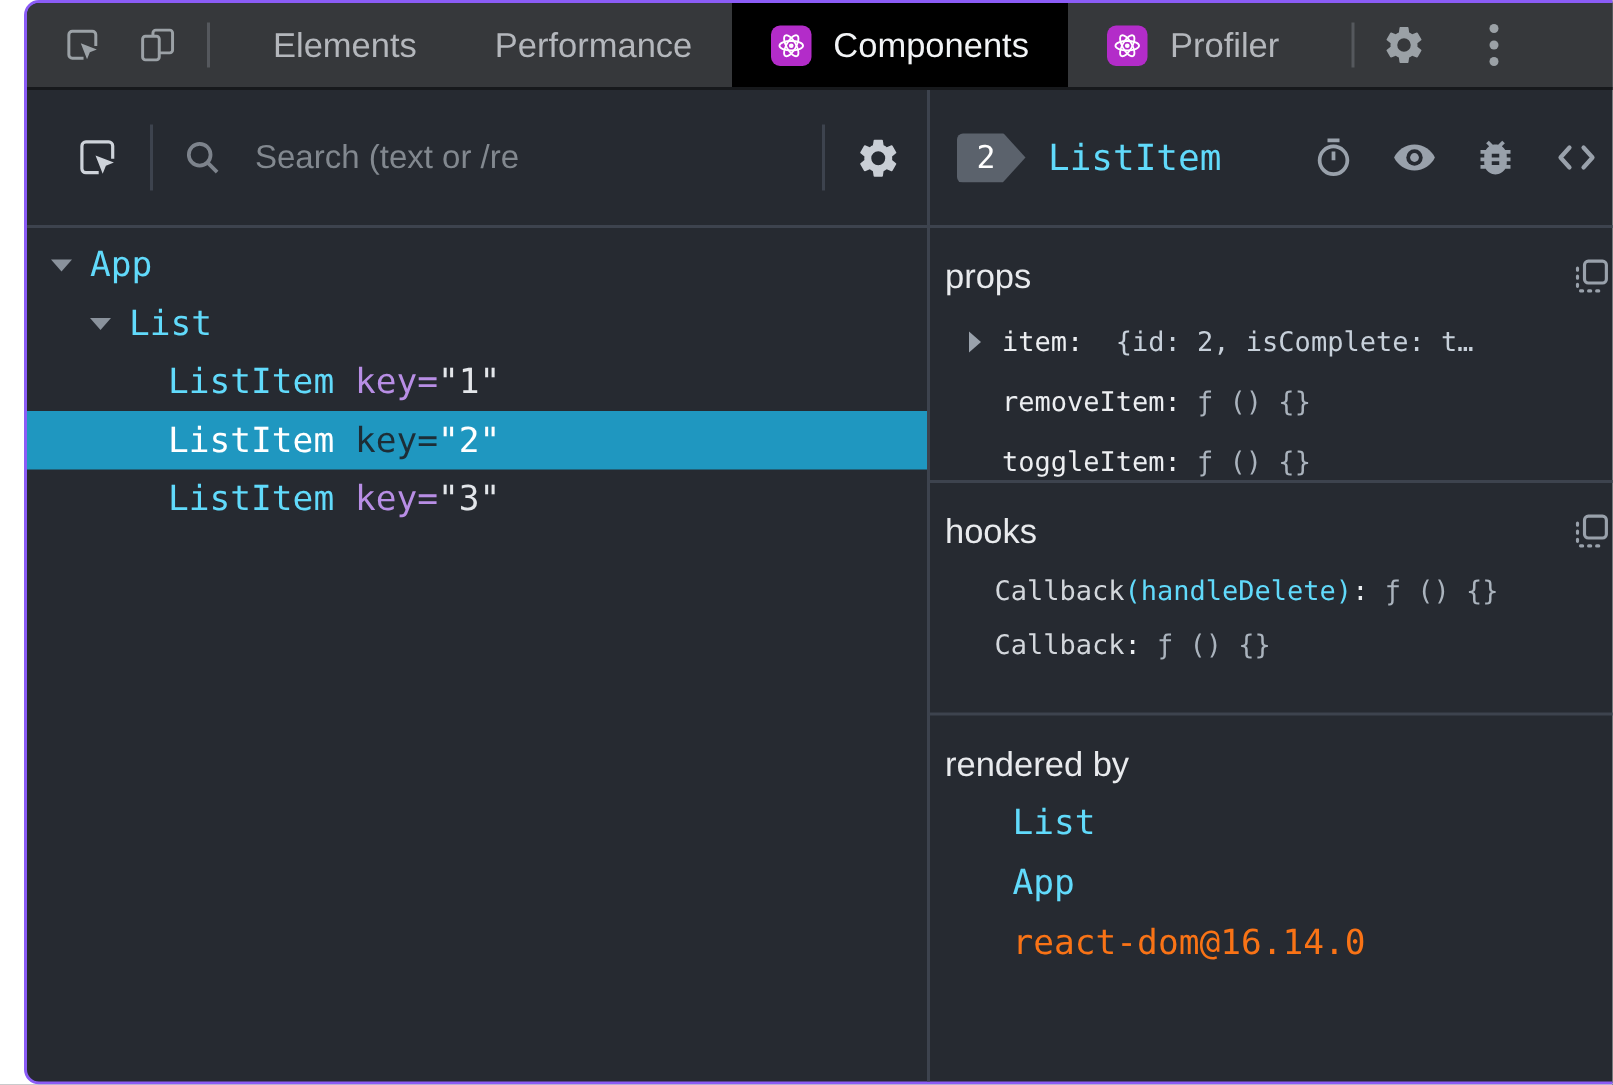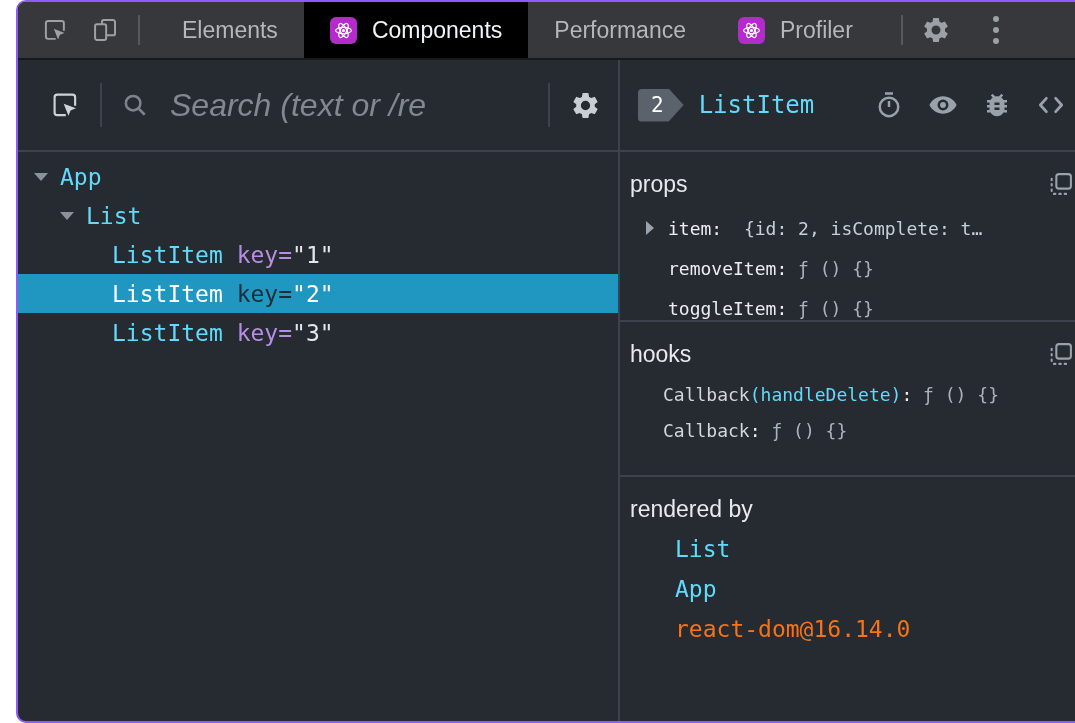--- a/index.html
+++ b/index.html
@@ -32,21 +32,21 @@
 
   
   .ltoolbar{height:92px;flex:none;border-bottom:2px solid #3d434e;box-sizing:border-box;display:flex;align-items:center;padding:0 16px 0 30px;}
   .lt-inspect{color:#ced3da;}
   .lt-gear{color:#c9ced5;}
   .lt-div{width:2px;height:44px;background:#3d434e;margin:0 18px;flex:none;}
   .search-wrap{display:flex;align-items:center;flex:1;min-width:0;}
   .search-ico{color:#7d838c;margin-right:18px;flex:none;}
   .search-input{
     flex:1;min-width:0;background:transparent;border:none;outline:none;
-    color:#22c55e;font-size:32px;font-family:"Liberation Sans",sans-serif;font-style:italic;
+    color:#22c55e;font-size:22px;font-family:"Liberation Sans",sans-serif;
   }
   .search-input::placeholder{color:#82888f;opacity:1;}
 
   
   .tree{padding-top:5px;font-family:"DejaVu Sans Mono",monospace;font-size:23px;}
   .trow{height:39px;display:flex;align-items:center;white-space:pre;cursor:pointer;}
   .d0{padding-left:16px;}.d1{padding-left:42px;}.d2{padding-left:68px;}
   .tri-box{width:26px;flex:none;display:flex;align-items:center;}
   .tri-down{width:0;height:0;border-left:7px solid transparent;border-right:7px solid transparent;border-top:8px solid #8a929c;}
   .tname{color:#61dafb;}
@@ -107,33 +107,33 @@
       <svg width="28" height="28" viewBox="0 0 24 24" fill="none" stroke="currentColor" stroke-width="1.7">
         <rect x="3.5" y="7" width="9.5" height="13.5" rx="1.6"></rect>
         <path d="M13 16.5h6a1.6 1.6 0 0 0 1.6-1.6V5.1A1.6 1.6 0 0 0 19 3.5h-8A1.6 1.6 0 0 0 9.4 5.1V7"></path>
       </svg>
     </span>
     <div class="vdiv"></div>
 
     <div class="tab">
       <span>Elements</span>
     </div>
+    <div class="tab">
+      <span>Performance</span>
+    </div>
     <div class="tab active">
       <span class="react-badge">
         <svg width="21" height="21" viewBox="0 0 24 24" fill="none" stroke="#fff" stroke-width="1.4">
           <ellipse cx="12" cy="12" rx="9" ry="3.6"></ellipse>
           <ellipse cx="12" cy="12" rx="9" ry="3.6" transform="rotate(60 12 12)"></ellipse>
           <ellipse cx="12" cy="12" rx="9" ry="3.6" transform="rotate(120 12 12)"></ellipse>
           <circle cx="12" cy="12" r="1.8" fill="#fff" stroke="none"></circle>
         </svg>
       </span>
       <span>Components</span>
-    </div>
-    <div class="tab">
-      <span>Performance</span>
     </div>
     <div class="tab">
       <span class="react-badge">
         <svg width="21" height="21" viewBox="0 0 24 24" fill="none" stroke="#fff" stroke-width="1.4">
           <ellipse cx="12" cy="12" rx="9" ry="3.6"></ellipse>
           <ellipse cx="12" cy="12" rx="9" ry="3.6" transform="rotate(60 12 12)"></ellipse>
           <ellipse cx="12" cy="12" rx="9" ry="3.6" transform="rotate(120 12 12)"></ellipse>
           <circle cx="12" cy="12" r="1.8" fill="#fff" stroke="none"></circle>
         </svg>
       </span>

